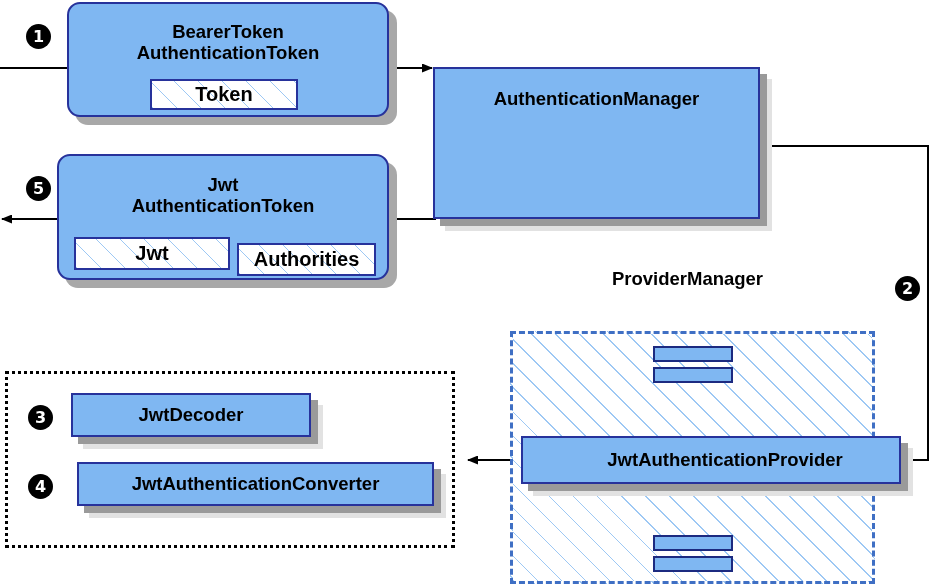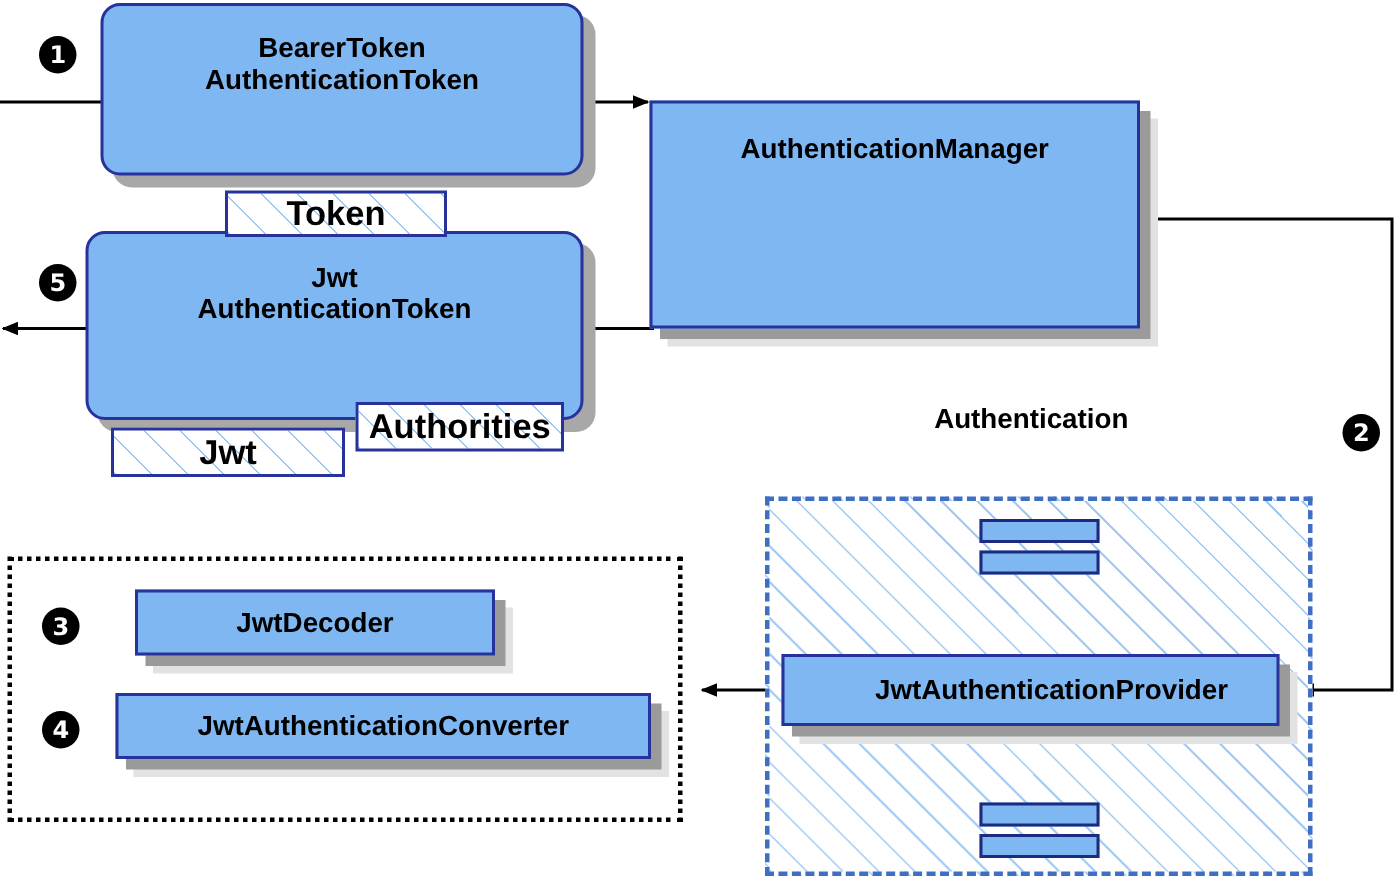--- a/index.html
+++ b/index.html
@@ -110,21 +110,21 @@
 
   
   .caption{
     position:absolute;
     font-weight:bold;
     text-align:center;
     color:#000;
     line-height:1.15;
     z-index:6;
   }
-  .t17{font-size:23px;margin-top:48px;}
+  .t17{font-size:20px;}
   .t18{font-size:18.5px;}
 </style>
 </head>
 <body>
 
 <div id="stage">
 
   <svg id="svg-layer" viewBox="0 0 932 584" xmlns="http://www.w3.org/2000/svg">
     <defs>
       <marker id="ah-r" markerWidth="11" markerHeight="9" refX="10" refY="4.5" orient="auto" markerUnits="userSpaceOnUse">
@@ -170,51 +170,51 @@
 
   <div class="bullet" style="left:26px; top:176px;">5</div>
 
   <div class="node rounded sh-round t18" style="left:57px; top:154px; width:332px; height:126px; flex-direction:column; padding-bottom:42px;">
     <span>Jwt</span>
     <span>AuthenticationToken</span>
   </div>
   <div class="inner-box hatch t17" style="left:74px; top:237px; width:156px; height:33px;">
     <span>Jwt</span>
   </div>
-  <div class="inner-box hatch t17" style="left:237px; top:220px; width:139px; height:33px;">
+  <div class="inner-box hatch t17" style="left:237px; top:243px; width:139px; height:33px;">
     <span>Authorities</span>
   </div>
 
   <div class="node sh2 t18" style="left:433px; top:67px; width:327px; height:152px; align-items:flex-start; padding-top:20px;">
     <span>AuthenticationManager</span>
   </div>
 
   <div class="bullet" style="left:895px; top:276px;">2</div>
 
   <div class="caption t18" style="left:570px; top:268px; width:235px;">
-    <div>Authentication</div>
+    <div>ProviderManager</div>
   </div>
 
   <div class="dashed-container hatch" style="left:510px; top:331px; width:365px; height:253px;"></div>
 
   <div class="bar" style="left:653px; top:346px; width:80px; height:16px;"></div>
   <div class="bar" style="left:653px; top:367px; width:80px; height:16px;"></div>
 
-  <div class="node sh2 t18" style="left:521px; top:436px; width:332px; height:48px;padding-left:28px;">
+  <div class="node sh2 t18" style="left:521px; top:436px; width:380px; height:48px;padding-left:28px;">
     <span>JwtAuthenticationProvider</span>
   </div>
 
   <div class="bar" style="left:653px; top:535px; width:80px; height:16px;"></div>
   <div class="bar" style="left:653px; top:556px; width:80px; height:16px;"></div>
 
   <div class="dotted-container" style="left:5px; top:371px; width:450px; height:177px;"></div>
 
   <div class="bullet" style="left:28px; top:405px;">3</div>
 
-  <div class="node sh2 t18" style="left:71px; top:393px; width:240px; height:44px;margin-left:19px;">
+  <div class="node sh2 t18" style="left:71px; top:393px; width:240px; height:44px;">
     <span>JwtDecoder</span>
   </div>
 
   <div class="bullet" style="left:28px; top:474px;">4</div>
 
   <div class="node sh2 t18" style="left:77px; top:462px; width:357px; height:44px;">
     <span>JwtAuthenticationConverter</span>
   </div>
 
 </div>

